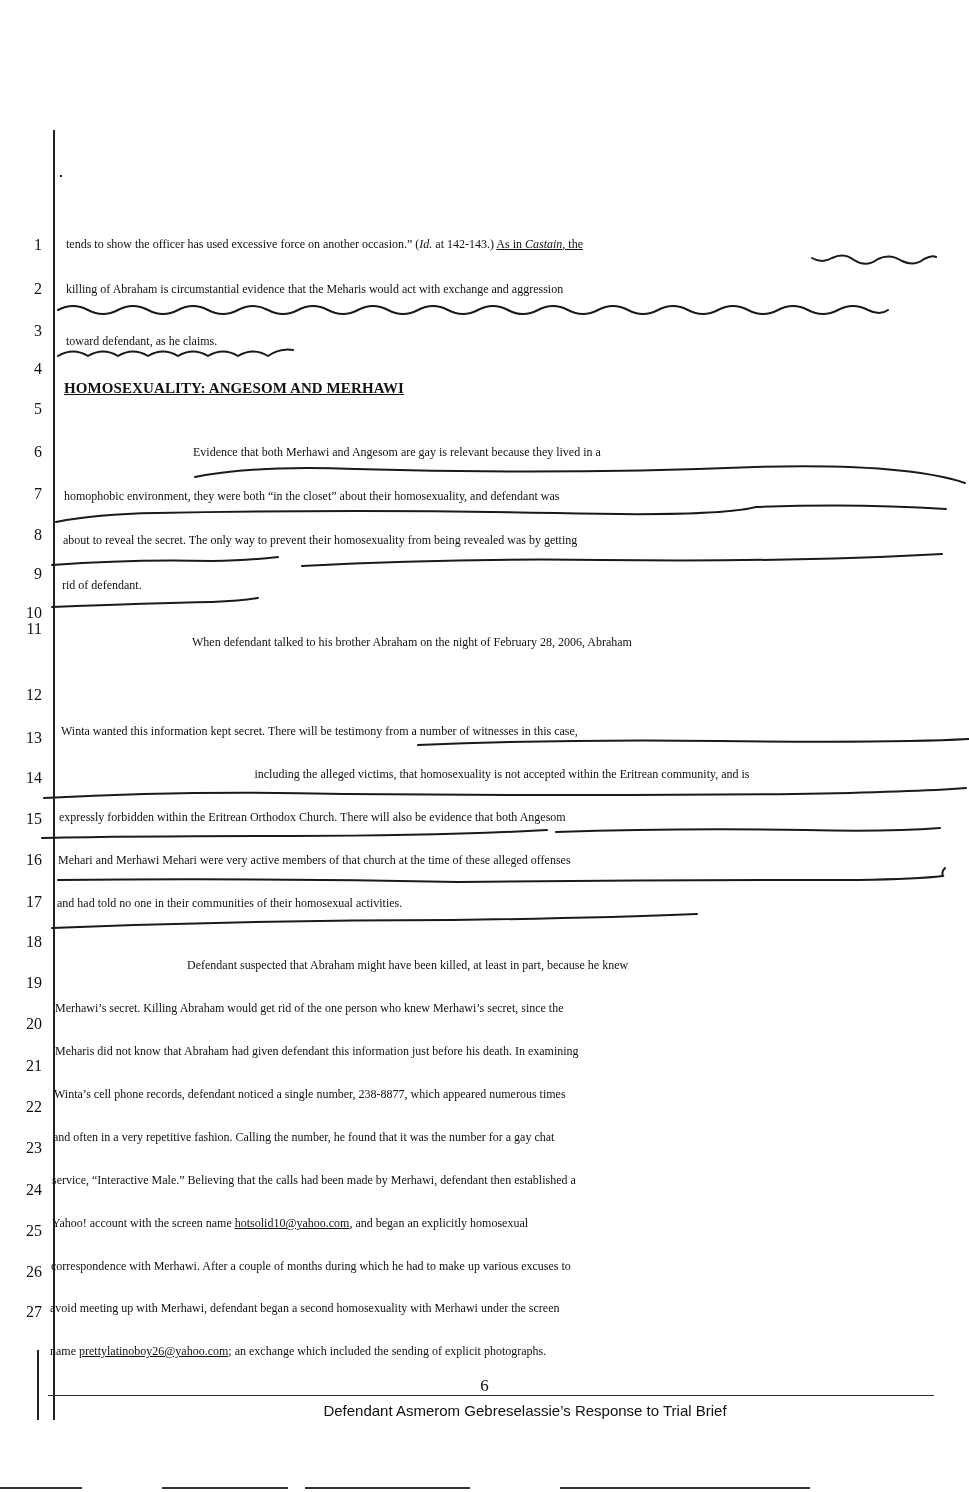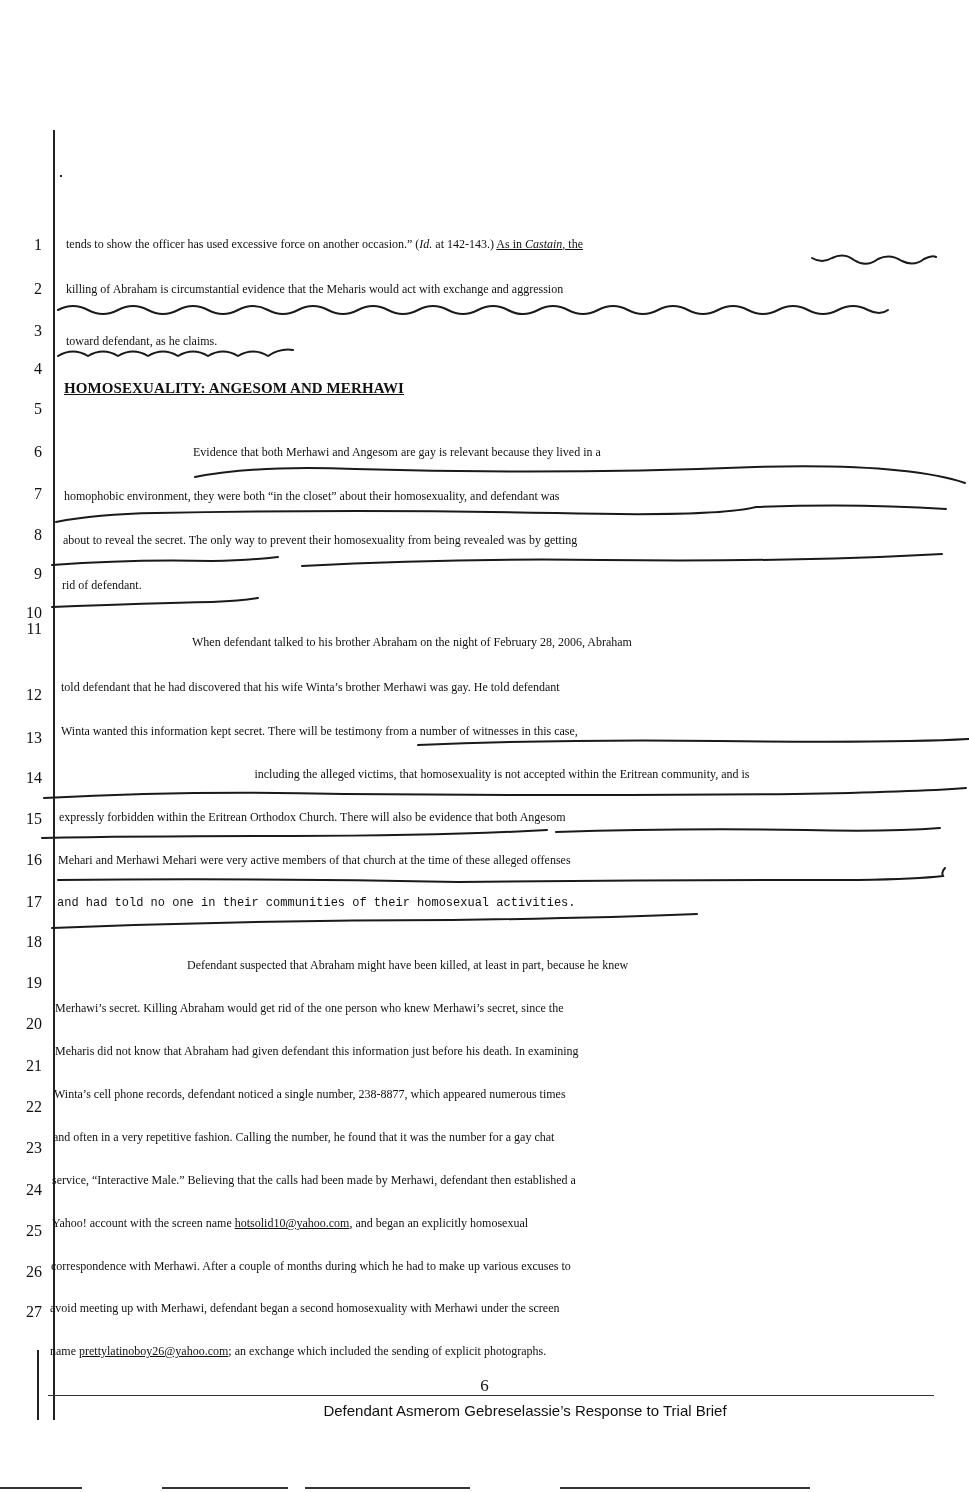--- a/index.html
+++ b/index.html
@@ -82,26 +82,25 @@
   <div class="text-line" style="left:66px; top:330px;">toward defendant, as he claims.</div>
 
   <div class="heading">HOMOSEXUALITY: ANGESOM AND MERHAWI</div>
 
   <div class="text-line" style="left:193px; top:441px; width:758px;">Evidence that both Merhawi and Angesom are gay is relevant because they lived in a</div>
   <div class="text-line" style="left:64px; top:485px; width:886px;font-family:Liberation Serif, serif;">homophobic environment, they were both “in the closet” about their homosexuality, and defendant was</div>
   <div class="text-line" style="left:63px; top:529px; width:886px;">about to reveal the secret. The only way to prevent their homosexuality from being revealed was by getting</div>
   <div class="text-line" style="left:62px; top:574px;">rid of defendant.</div>
 
   <div class="text-line" style="left:192px; top:631px; width:754px;">When defendant talked to his brother Abraham on the night of February 28, 2006, Abraham</div>
-  <div class="text-line" style="left:61px; top:676px; width:884px;">told defendant that he had discovered that his wife Winta’s brother Merhawi was gay. He told defendant</div>
   <div class="text-line" style="left:61px; top:720px; width:884px;">Winta wanted this information kept secret. There will be testimony from a number of witnesses in this case,</div>
   <div class="text-line" style="left:60px; top:763px; width:884px;text-align:center;">including the alleged victims, that homosexuality is not accepted within the Eritrean community, and is</div>
   <div class="text-line" style="left:59px; top:806px; width:884px;">expressly forbidden within the Eritrean Orthodox Church. There will also be evidence that both Angesom</div>
   <div class="text-line" style="left:58px; top:849px; width:884px;">Mehari and Merhawi Mehari were very active members of that church at the time of these alleged offenses</div>
-  <div class="text-line" style="left:57px; top:892px;font-family:Liberation Mono, monospace;">and had told no one in their communities of their homosexual activities.</div>
+  <div class="text-line" style="left:57px; top:892px;">and had told no one in their communities of their homosexual activities.</div>
 
   <div class="text-line" style="left:187px; top:954px; width:752px;">Defendant suspected that Abraham might have been killed, at least in part, because he knew</div>
   <div class="text-line" style="left:55px; top:997px; width:884px;">Merhawi’s secret. Killing Abraham would get rid of the one person who knew Merhawi’s secret, since the</div>
   <div class="text-line" style="left:55px; top:1040px; width:884px;">Meharis did not know that Abraham had given defendant this information just before his death. In examining</div>
   <div class="text-line" style="left:54px; top:1083px; width:884px;">Winta’s cell phone records, defendant noticed a single number, 238-8877, which appeared numerous times</div>
   <div class="text-line" style="left:53px; top:1126px; width:884px;">and often in a very repetitive fashion. Calling the number, he found that it was the number for a gay chat</div>
   <div class="text-line" style="left:52px; top:1169px; width:884px;">service, “Interactive Male.” Believing that the calls had been made by Merhawi, defendant then established a</div>
   <div class="text-line" style="left:52px; top:1212px; width:884px;">
     <span>Yahoo! account with the screen name </span><span class="ul">hotsolid10@yahoo.com</span><span>, and began an explicitly homosexual</span>
   </div>

